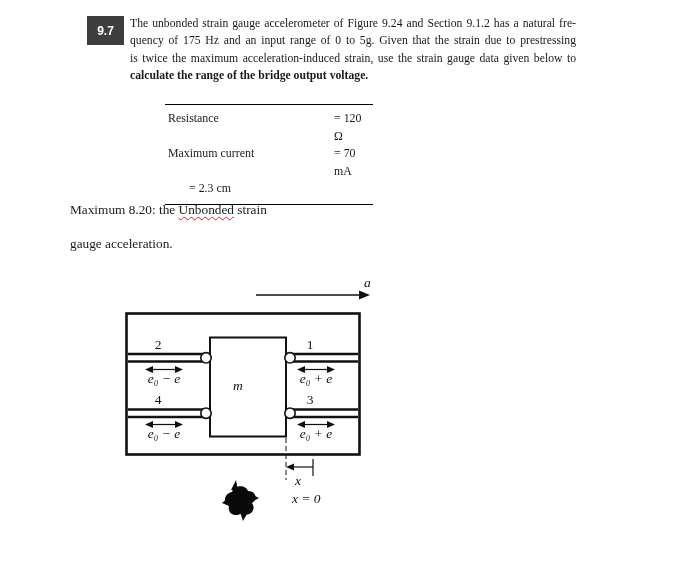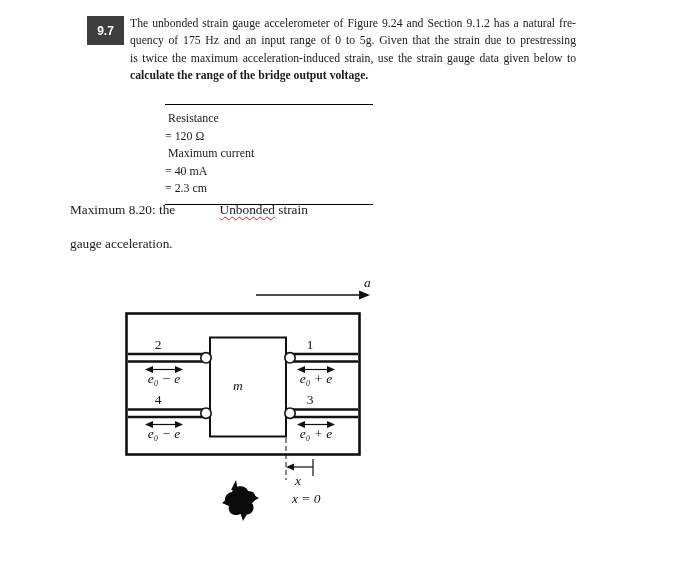--- a/index.html
+++ b/index.html
@@ -30,34 +30,33 @@
   .prob-line { text-align: justify; text-align-last: justify; white-space: nowrap; }
   .prob-line.last { text-align-last: left; font-weight: bold; }
 
   
   .data-table {
     position: absolute; left: 165px; top: 104px; width: 208px;
     border-top: 1.8px solid #000; border-bottom: 1.8px solid #000;
     padding: 5px 0 6px 0;
     font-size: 11.9px; line-height: 17.6px;
   }
-  .t-row { display: flex; flex-direction: column; }
+  .t-row { display: flex; }
   .t-label { width: 142px; padding-left: 3px; }
-  .t-value { flex: 1; }
+  .t-value { flex: 1; margin-left: 24px; }
 
   
   .caption-line1 { position: absolute; left: 70px; top: 202px; font-size: 13.3px; }
   .caption-line2 { position: absolute; left: 70px; top: 236px; font-size: 13.3px; }
   .misspell {
     text-decoration: underline;
     text-decoration-style: wavy;
     text-decoration-color: #e02020;
     text-decoration-thickness: 1px;
     text-underline-offset: 2px;
-    margin-left: 41px;
   }
 
   
   .fig-svg { position: absolute; left: 0; top: 0; }
   .fig-svg text {
     font-family: "Liberation Serif", serif;
     font-size: 13.5px; fill: #111;
   }
   .fig-svg text.it { font-style: italic; }
   .ln { stroke: #111; fill: none; }
@@ -74,21 +73,21 @@
   <div class="prob-line last">calculate the range of the bridge output voltage.</div>
 </div>
 
 <div class="data-table">
   <div class="t-row">
     <span class="t-label">Resistance</span>
     <span class="t-value">= 120 Ω</span>
   </div>
   <div class="t-row">
     <span class="t-label">Maximum current</span>
-    <span class="t-value">= 40 mA</span>
+    <span class="t-value">= 70 mA</span>
   </div>
   <div class="t-row">
     <span class="t-value">= 2.3 cm</span>
   </div>
 </div>
 
 <div class="caption-line1">
   <span>Maximum 8.20: the </span><span class="misspell">Unbonded</span><span> strain</span>
 </div>
 <div class="caption-line2">gauge acceleration.</div>

